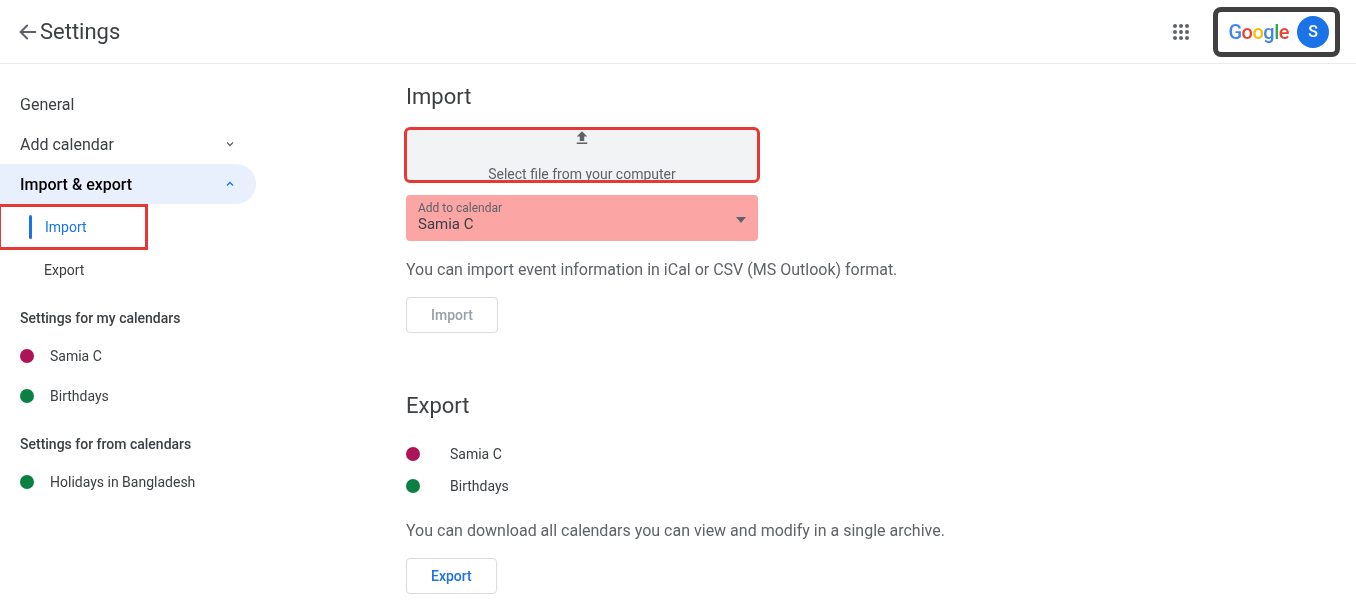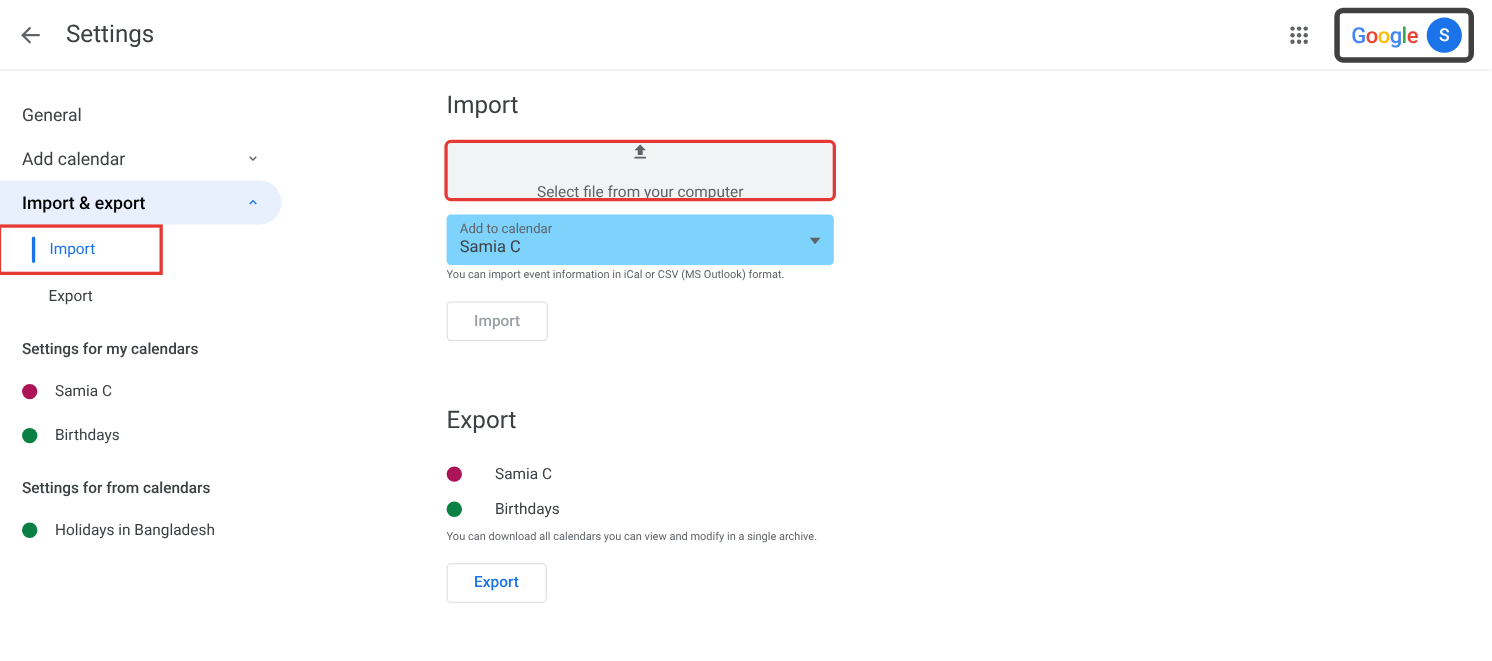--- a/index.html
+++ b/index.html
@@ -13,21 +13,21 @@
     overflow: hidden;
   }
   .header {
     height: 64px;
     display: flex;
     align-items: center;
     padding: 0 16px;
     border-bottom: 1px solid #e8eaed;
     justify-content: space-between;
   }
-  .header-left { display: flex; align-items: center; gap: 20px; }
+  .header-left { display: flex; align-items: center; }
   .back-arrow {
     width: 24px; height: 24px;
     display: flex; align-items: center; justify-content: center;
     color: #5f6368; cursor: pointer;
   }
   .page-title { font-size: 22px; color: #3c4043; font-weight: 400; }
   .header-right { display: flex; align-items: center; gap: 12px; }
   .apps-grid {
     width: 40px; height: 40px;
     display: flex; align-items: center; justify-content: center;
@@ -128,36 +128,36 @@
     color: #5f6368; cursor: pointer;
     border-radius: 4px;
   }
   .highlight-red {
     outline: 3px solid #e53935;
     outline-offset: -1px;
     flex-direction: column;
   }
   .dropdown {
     width: 352px;
-    background: #7dd3fc;
+    background: #fca5a5;
     padding: 6px 12px 8px 12px;
     margin-top: 14px;
     border-radius: 4px;
     position: relative;
     cursor: pointer;
   }
   .dropdown-label { font-size: 12px; color: #5f6368; }
   .dropdown-value { font-size: 15px; color: #3c4043; }
   .dropdown-arrow {
     position: absolute; right: 12px; top: 50%; transform: translateY(-50%);
     color: #5f6368;
   }
   .hint {
-    font-size: 10px; color: #5f6368;
-    margin-top: 4px;
+    font-size: 16px; color: #5f6368;
+    margin-top: 19px;
   }
   .btn {
     display: inline-flex; align-items: center; justify-content: center;
     height: 36px; padding: 0 24px;
     border: 1px solid #dadce0;
     border-radius: 4px;
     background: #fff;
     font-size: 14px; font-weight: 500;
     margin-top: 18px;
     cursor: pointer;

